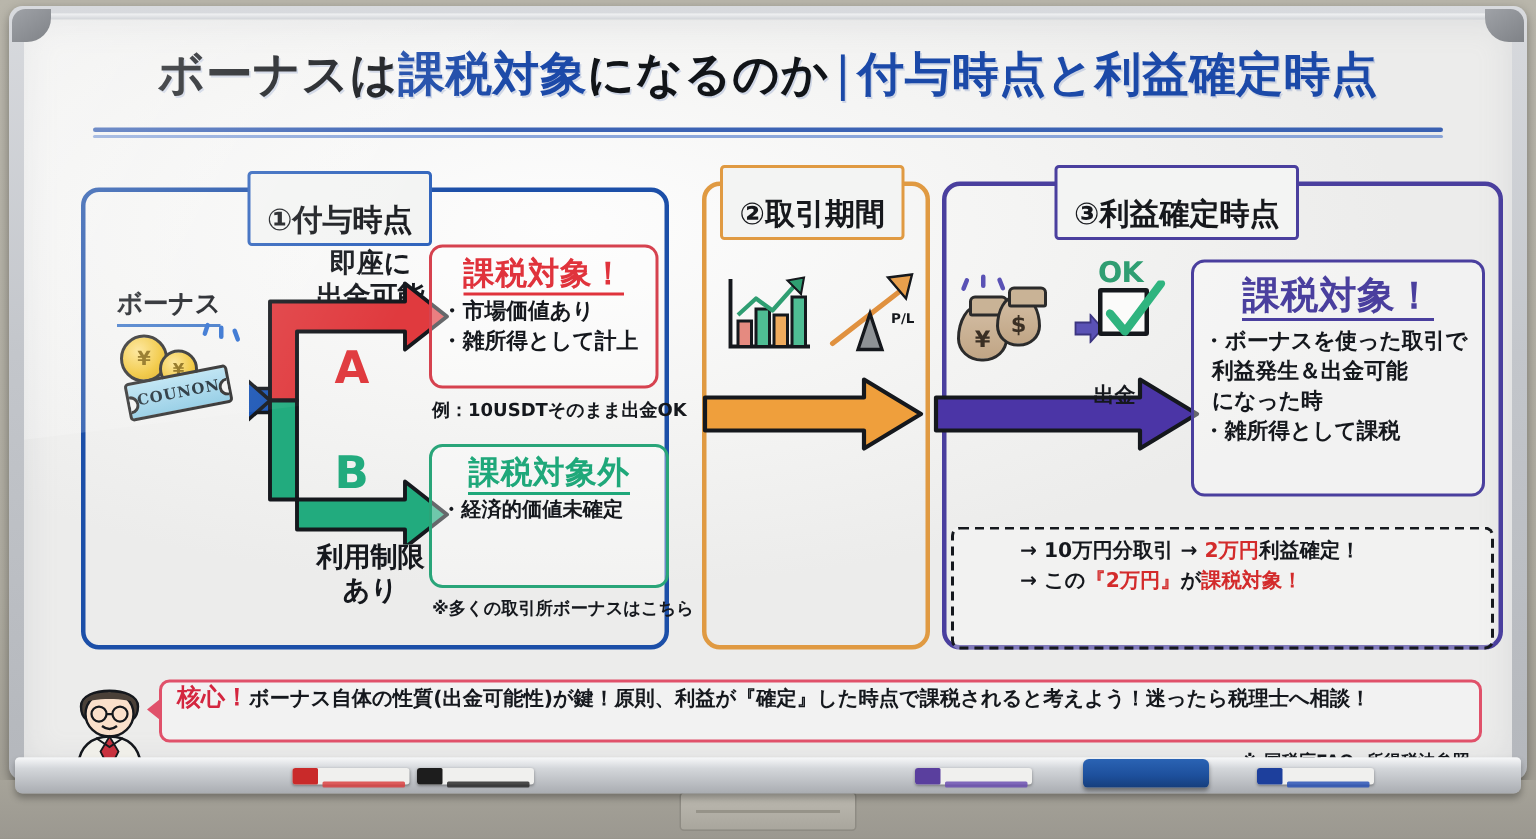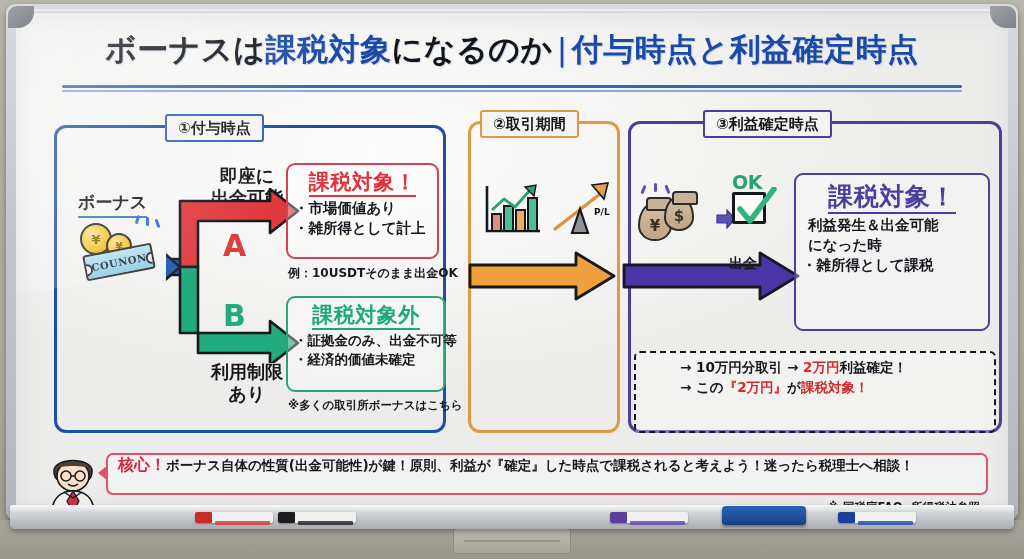--- a/index.html
+++ b/index.html
@@ -123,23 +123,23 @@
   }
   .title-rule2 {
     position:absolute; left:46px; right:46px; top:77px; height:2px;
     background:#5e85cf; opacity:.7; border-radius:2px;
   }
 
   
   .panel { position:absolute; border-radius:12px; background:transparent; }
   .panel-head {
     position:absolute; top:-14px;
-    padding:3px 11px 2px 11px;
+    padding:17px 11px 2px 11px;
     background:#f3f4f3;
-    font-size:15px; font-weight:700; color:#16181c;
+    font-size:20px; font-weight:700; color:#16181c;
     white-space:nowrap; border-radius:3px;
   }
 
   #panel1 { left:38px; top:112px; width:392px; height:308px; border:3px solid #1c4fa8; }
   #panel1 .panel-head { left:108px; border:2px solid #2f63bc; }
 
   #panel2 { left:452px; top:108px; width:152px; height:312px; border:3px solid #e09a42; }
   #panel2 .panel-head { left:9px; border:2px solid #e09a42; }
 
   #panel3 { left:612px; top:108px; width:374px; height:312px; border:3px solid #4a3f9e; }
@@ -299,21 +299,20 @@
       </div>
       <div class="bullet">・市場価値あり</div>
       <div class="bullet">・雑所得として計上</div>
     </div>
     <div style="position:absolute; left:272px; top:252px; font-size:12px; font-weight:700; color:#15181d;">例：10USDTそのまま出金OK</div>
 
     <div class="hbox" style="left:270px; top:283px; width:160px; height:96px; border:2.5px solid #29a579;">
       <div class="hbox-title" style="color:#1fa87a;">
         <u>課税対象外</u>
       </div>
-      <div class="bullet" style="font-size:13.5px;">・証拠金のみ、出金不可等</div>
       <div class="bullet" style="font-size:13.5px;">・経済的価値未確定</div>
     </div>
     <div style="position:absolute; left:272px; top:385px; font-size:11.5px; font-weight:700; color:#15181d;">※多くの取引所ボーナスはこちら</div>
 
     <div class="panel" id="panel2">
       <div class="panel-head">②取引期間</div>
     </div>
 
     <svg class="icon-chart" viewBox="0 0 62 56">
       <path d="M5,3 L5,48 L58,48" fill="none" stroke="#15181d" stroke-width="2.6"></path>
@@ -361,20 +360,21 @@
       <svg style="position:absolute; left:6px; top:16px; width:44px; height:42px;" viewBox="0 0 44 42">
         <path d="M6,22 L16,34 L40,2" fill="none" stroke="#2fb47f" stroke-width="5.5" stroke-linecap="round" stroke-linejoin="round"></path>
       </svg>
       <div class="ok-sub">出金</div>
     </div>
 
     <div class="hbox" style="left:778px; top:160px; width:196px; height:158px; border:2.5px solid #4a3f9e;">
       <div class="hbox-title" style="color:#4a3f9e; font-size:25px; padding-top:5px;">
         <u>課税対象！</u>
       </div>
+      <div class="bullet" style="font-size:14.5px; padding-top:4px;">・ボーナスを使った取引で</div>
       <div class="bullet" style="font-size:14.5px; padding-left:12px;">利益発生＆出金可能</div>
       <div class="bullet" style="font-size:14.5px; padding-left:12px;">になった時</div>
       <div class="bullet" style="font-size:14.5px;">・雑所得として課税</div>
     </div>
 
     <div class="dashbox">
       <div class="ex-line">
         <span class="ind"></span><span>→ 10万円分取引 → </span><span class="red">2万円</span><span>利益確定！</span>
       </div>
       <div class="ex-line">

